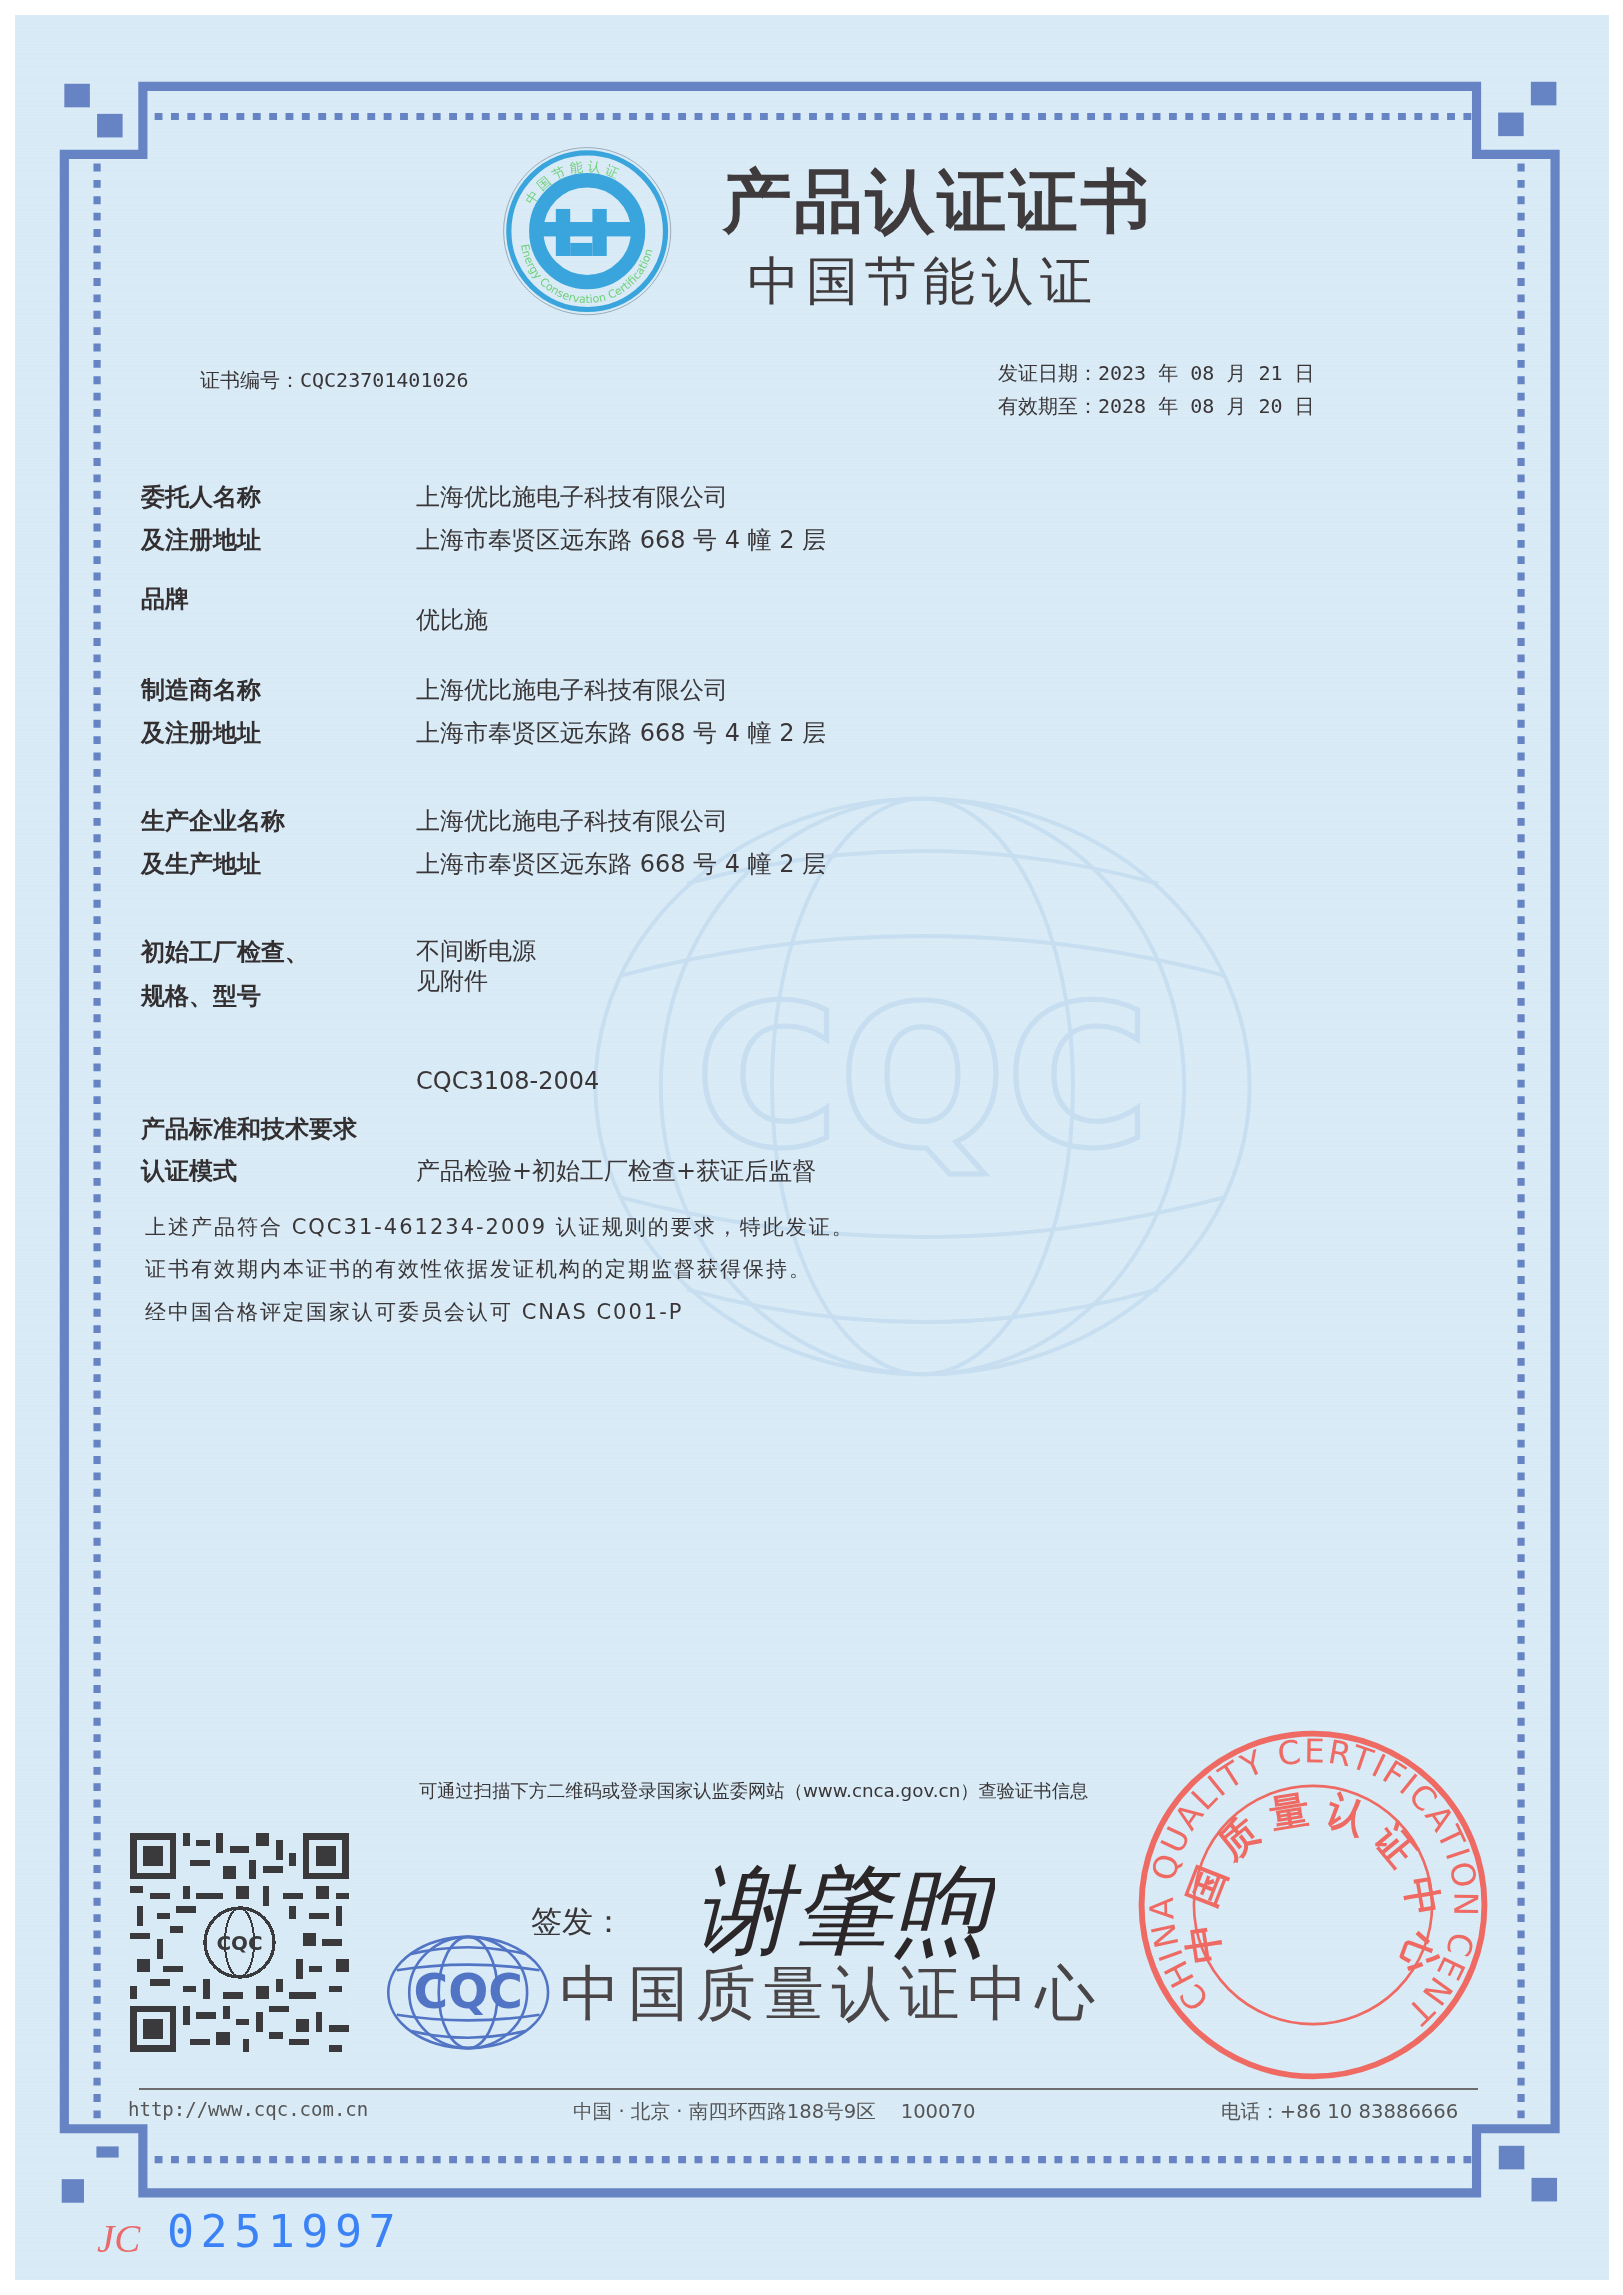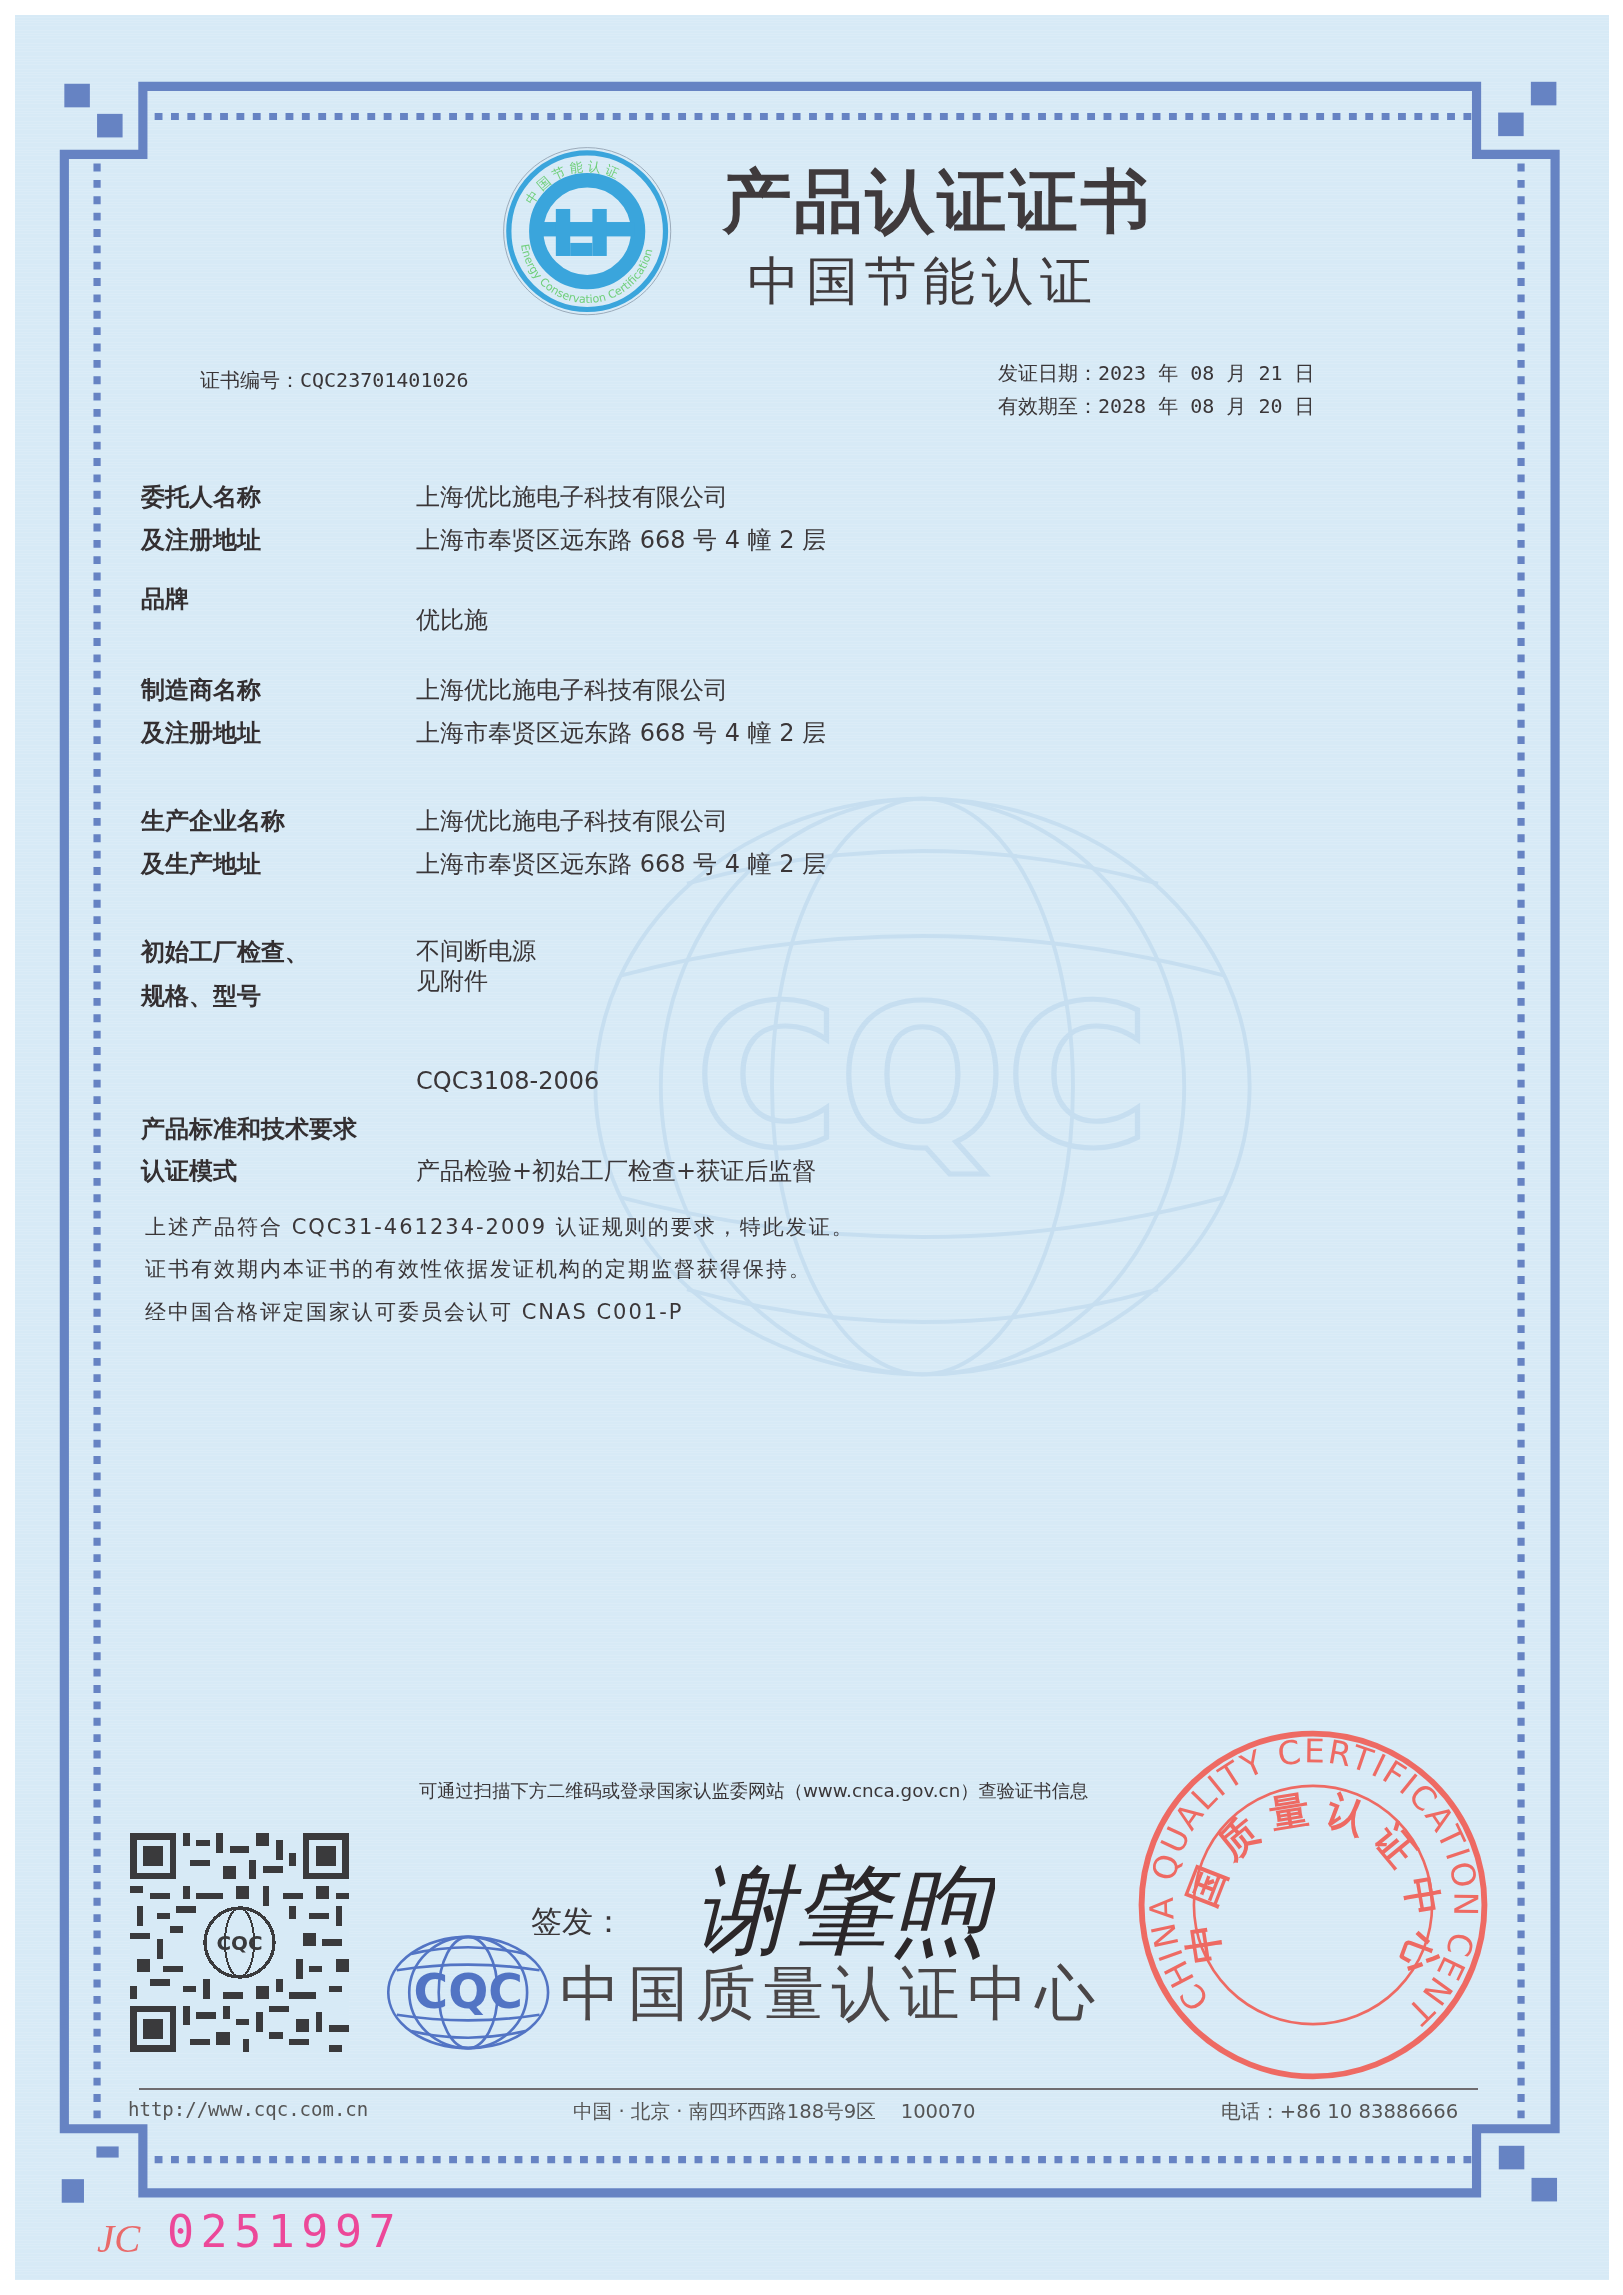--- a/index.html
+++ b/index.html
@@ -16,21 +16,21 @@
            font-size:52px; letter-spacing:6.5px; color:#3f3a3c; }
   .meta { position:absolute; font-family:"DejaVu Sans Mono", "Liberation Mono", monospace; font-size:20px; color:#3a3638; }
   .row-label { position:absolute; left:141px; font-size:24px; font-weight:bold; color:#332f31; }
   .row-value { position:absolute; left:416px; font-size:24px; color:#3a3638; }
   .stmt { position:absolute; left:145px; font-size:21px; letter-spacing:2px; color:#3a3638; }
   .note { position:absolute; left:419px; top:1778px; font-size:18.3px; color:#3a3638; }
   .sign-label { position:absolute; left:531px; top:1901px; font-size:31px; color:#3a3638; }
   .org { position:absolute; left:560px; top:1954px; font-size:60px; letter-spacing:7.9px; color:#4a4647; }
   .footer-text { position:absolute; top:2098px; font-size:19.6px; color:#555; }
   .jc { position:absolute; left:97px; top:2216px; font-family:"Liberation Serif", serif; font-size:39px; color:#e96a6a;font-style:italic; }
-  .serial { position:absolute; left:167px; top:2205px; font-family:"DejaVu Sans Mono", "Liberation Mono", monospace; font-size:45px; letter-spacing:6.5px; color:#ec4899; }
+  .serial { position:absolute; left:167px; top:2205px; font-family:"DejaVu Sans Mono", "Liberation Mono", monospace; font-size:45px; letter-spacing:6.5px; color:#3b82f6; }
 </style>
 </head>
 <body>
 
 <div class="paper"></div>
 
 <svg class="frame" viewBox="0 0 2481 3507">
   <g fill="none" stroke="#6683c3" stroke-width="14">
 
     <path d="M218 132 H2256 V236 H2376 V3253 H2256 V3351 H218 V3253 H98 V236 H218 Z"></path>
@@ -101,21 +101,21 @@
 <div class="row-value" style="top:717px;">上海市奉贤区远东路 668 号 4 幢 2 层</div>
 <div class="row-label" style="top:805px;">生产企业名称</div>
 <div class="row-value" style="top:805px;">上海优比施电子科技有限公司</div>
 <div class="row-label" style="top:848px;">及生产地址</div>
 <div class="row-value" style="top:848px;">上海市奉贤区远东路 668 号 4 幢 2 层</div>
 <div class="row-label" style="top:936px;">初始工厂检查、</div>
 <div class="row-value" style="top:935px;">不间断电源</div>
 <div class="row-label" style="top:980px;">规格、型号</div>
 <div class="row-value" style="top:965px;">见附件</div>
 <div class="row-label" style="top:1113px;">产品标准和技术要求</div>
-<div class="row-value" style="top:1067px;">CQC3108-2006</div>
+<div class="row-value" style="top:1067px;">CQC3108-2004</div>
 <div class="row-label" style="top:1155px;">认证模式</div>
 <div class="row-value" style="top:1155px;">产品检验+初始工厂检查+获证后监督</div>
 
 <div class="stmt" style="top:1213px;">上述产品符合 CQC31-461234-2009 认证规则的要求，特此发证。</div>
 <div class="stmt" style="top:1255px;">证书有效期内本证书的有效性依据发证机构的定期监督获得保持。</div>
 <div class="stmt" style="top:1298px;">经中国合格评定国家认可委员会认可 CNAS C001-P</div>
 
 <div class="note">可通过扫描下方二维码或登录国家认监委网站（www.cnca.gov.cn）查验证书信息</div>
 
 <svg class="abs" style="left:130px; top:1833px;" width="219" height="219" viewBox="0 0 33 33" shape-rendering="crispEdges">

